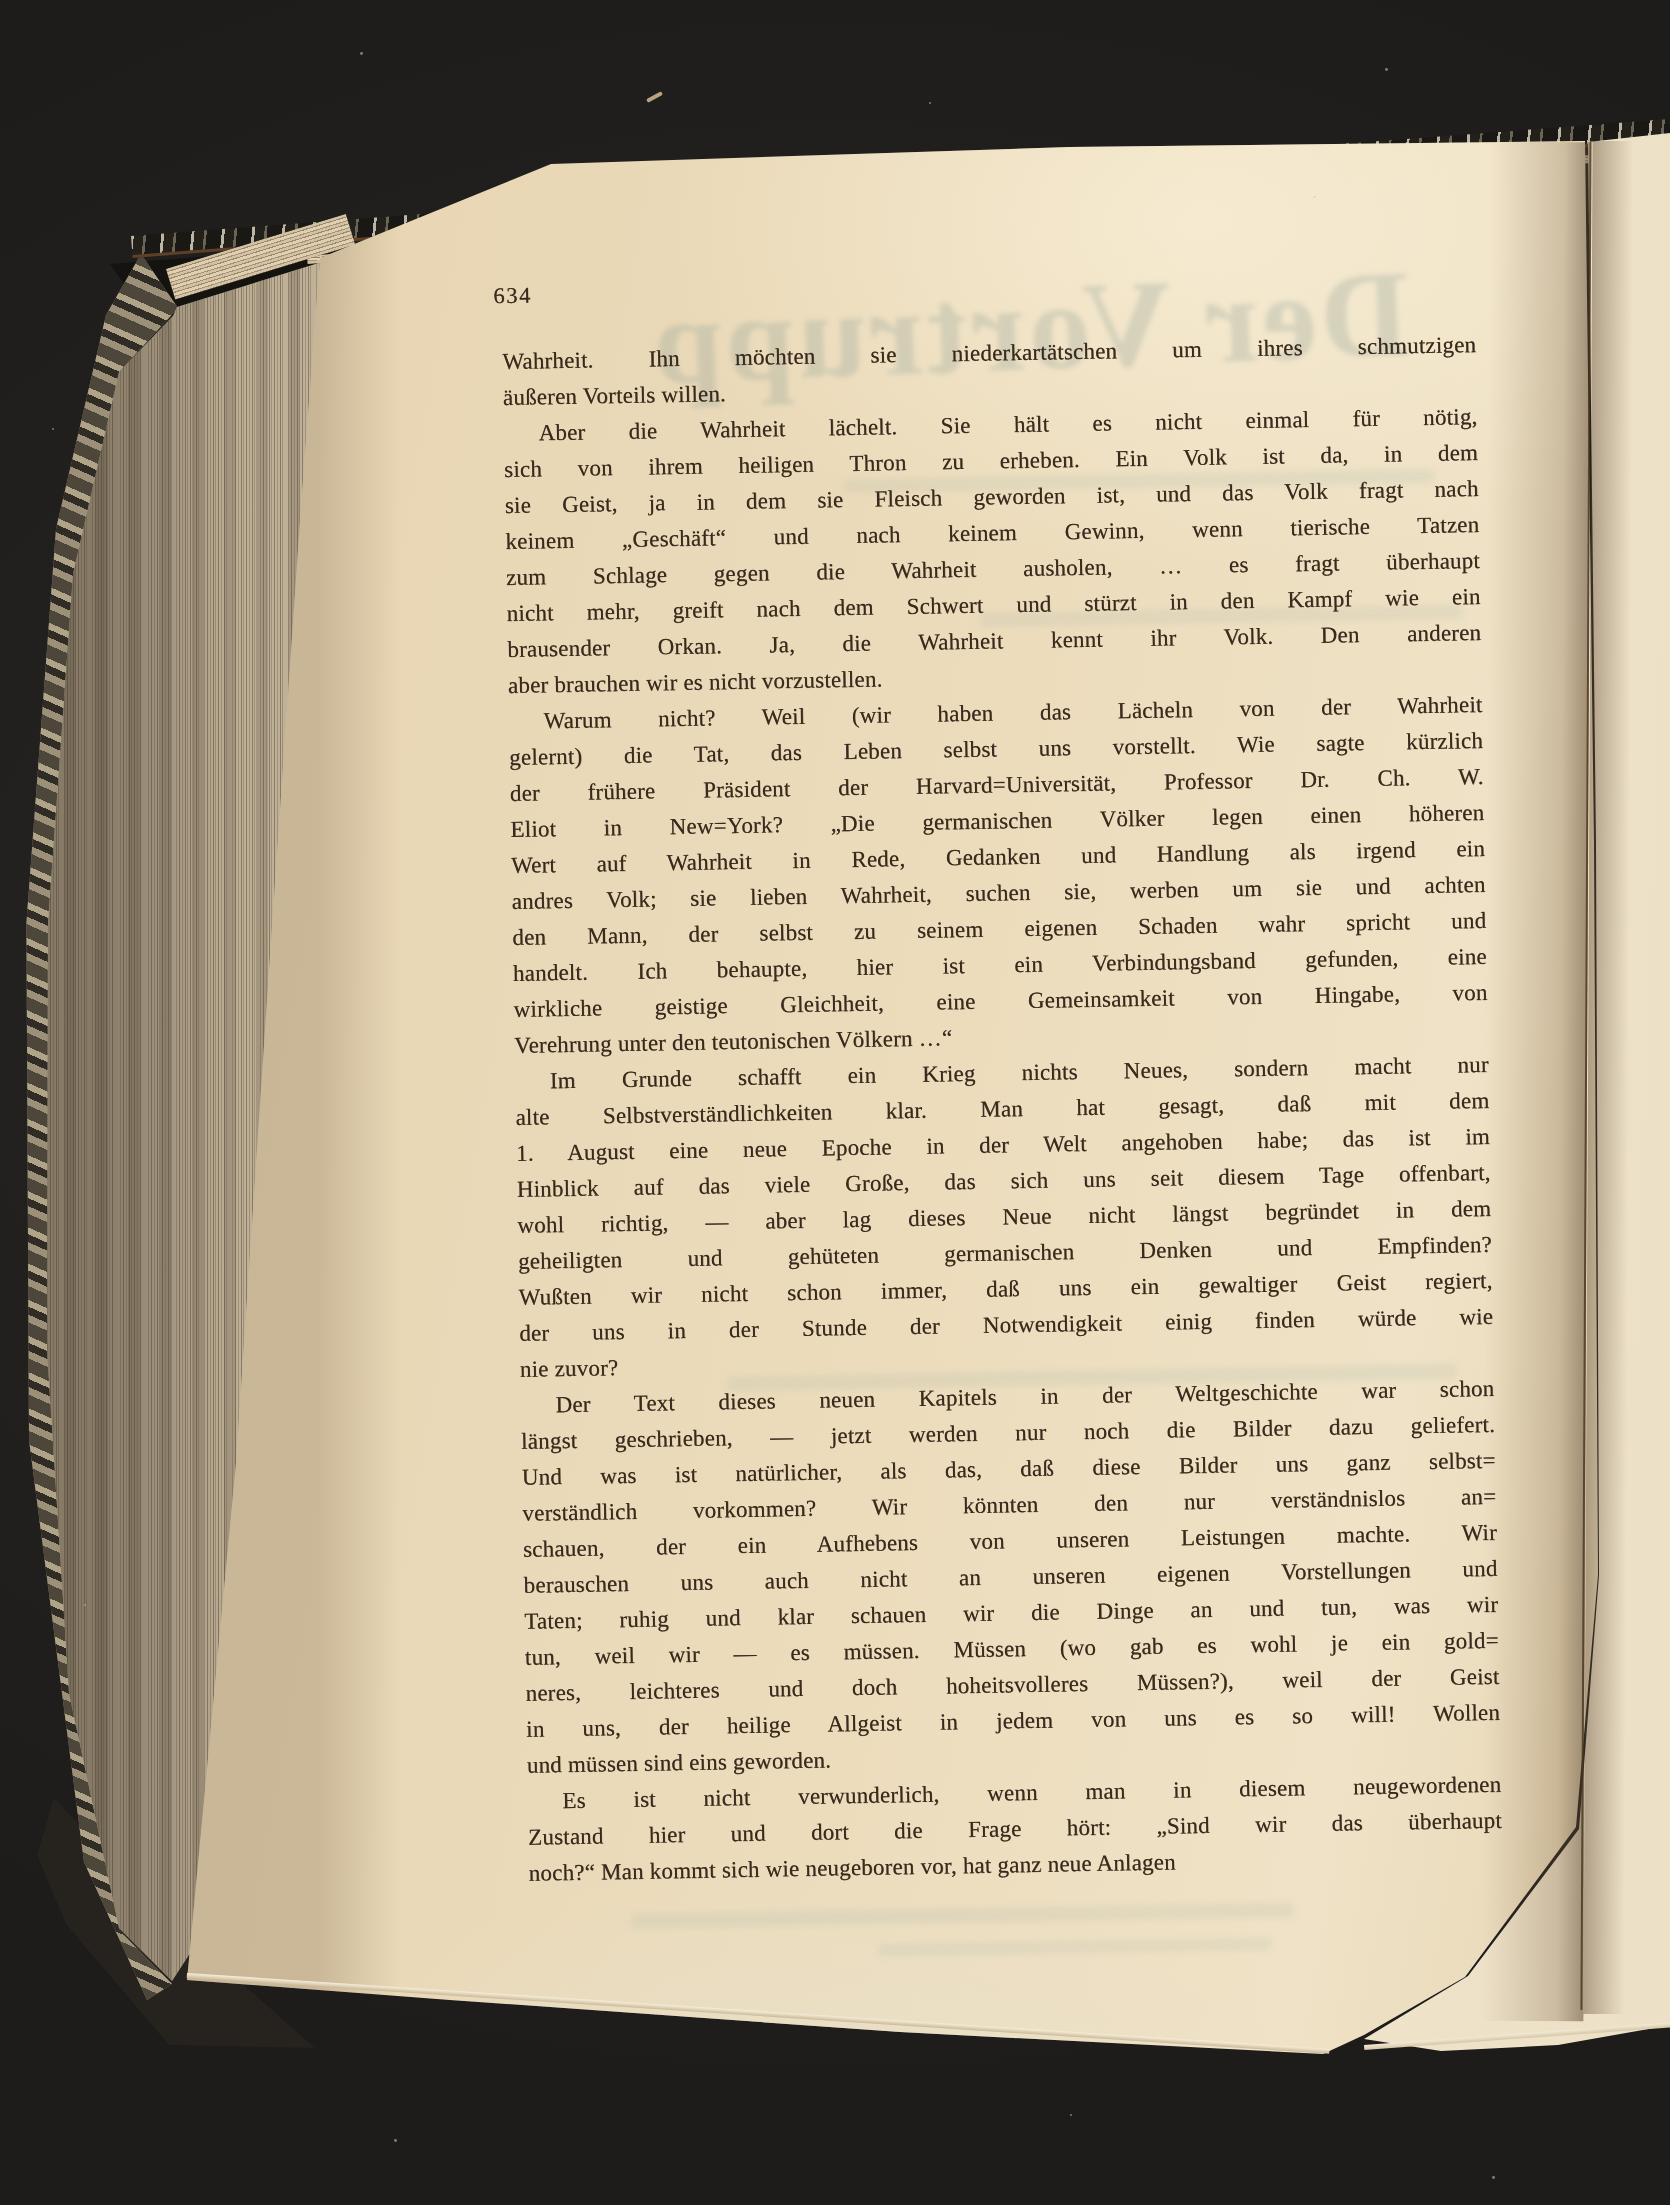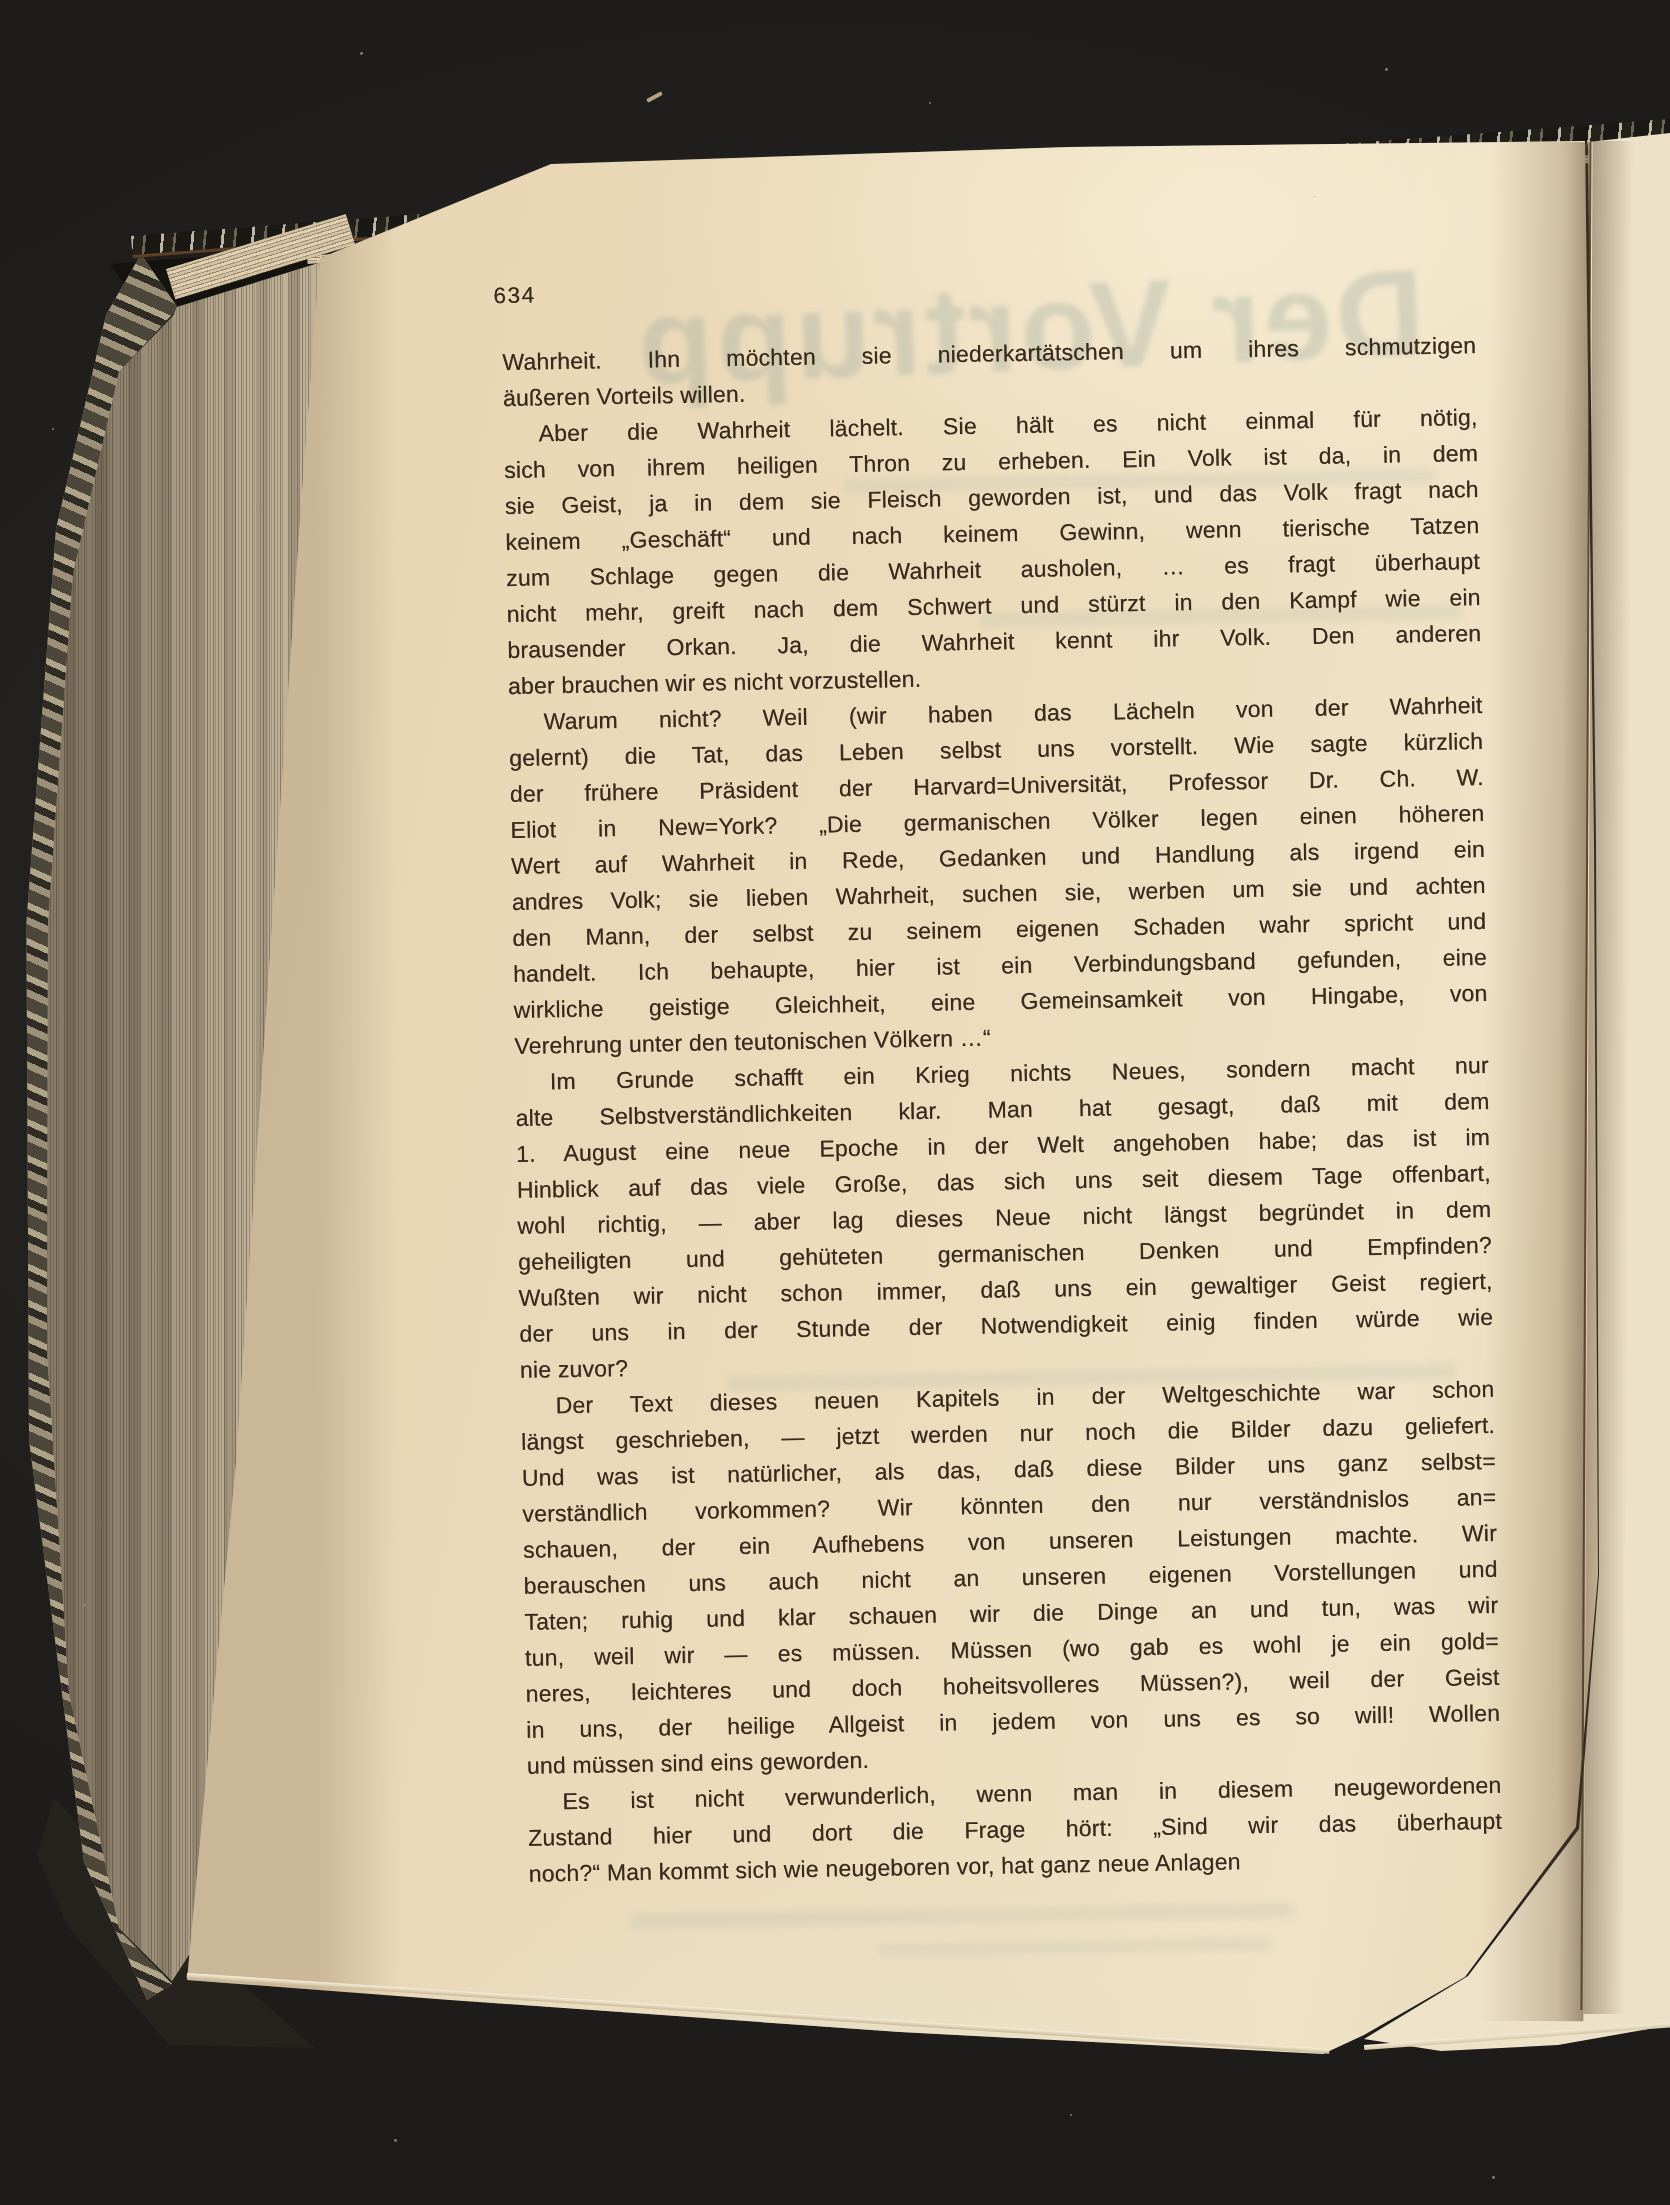--- a/index.html
+++ b/index.html
@@ -1,18 +1,18 @@
 <!DOCTYPE html>
 <html style="font-size:9px"><head>
 <meta charset="utf-8">
 <style>
   html,body{margin:0;padding:0;background:#161513;}
   .stage{position:relative;width:1671px;height:2205px;overflow:hidden;
          background:radial-gradient(1463px 1125px at 50% 45%, #2a2824 0%, #232120 55%, #1d1c1a 100%);
-         font-family:Liberation Sans, sans-serif;}
+         font-family:Liberation Serif, serif;}
   .stage *{position:absolute;}
 
   
   .shape{left:0;top:0;width:1671px;height:2205px;}
 
   .cover-cloth{clip-path:polygon(110px 264px,397px 241px,360px 315px,264px 284px,169px 316px,131px 294px);
                background:#15130f;}
   .cover-bl{clip-path:polygon(54px 1798px,169px 1919px,315px 2048px,169px 2045px,66px 1924px,37px 1855px);
             background:#26231e;}
   .marble{clip-path:polygon(141px 254px,178px 308px,120px 371px,74px 573px,50px 923px,48px 1350px,70px 1694px,120px 1931px,172px 1984px,147px 2000px,84px 1862px,29px 1440px,26.4px 923px,56px 529px,106px 315px);

